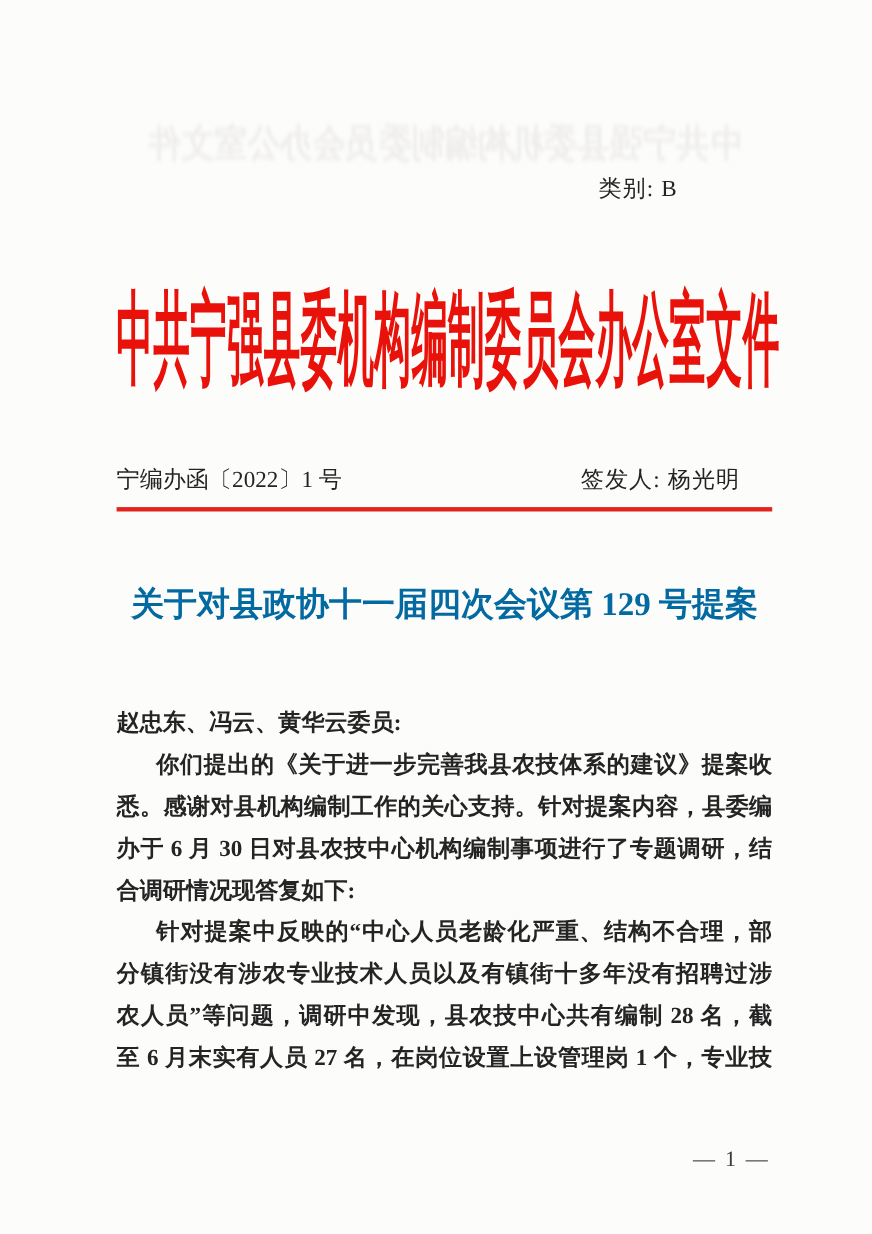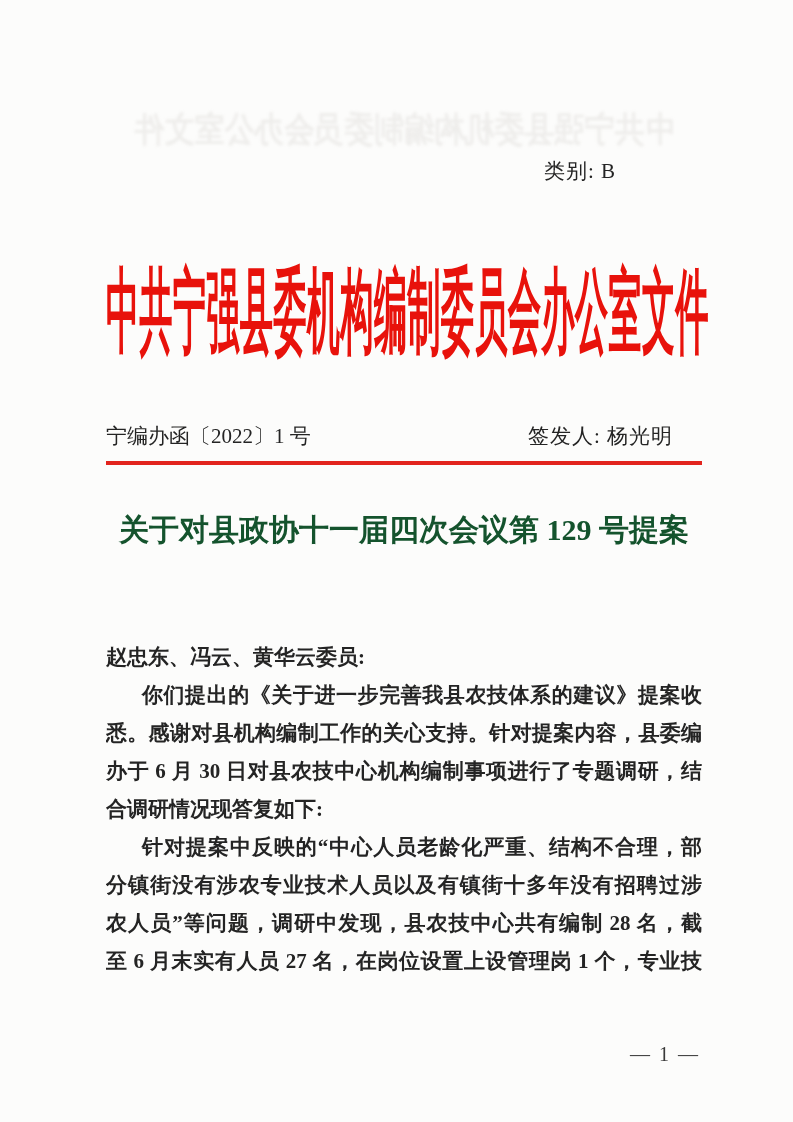--- a/index.html
+++ b/index.html
@@ -54,26 +54,26 @@
     font-size: 21px;
   }
   .docinfo .issuer { padding-right: 29px; letter-spacing: 1px; margin-left: 35px; }
   .red-line {
     position: absolute;
     top: 461px; left: 106px; width: 596px; height: 4px;
     background: var(--line-red, #e2241d);
   }
   .title {
     position: absolute;
-    top: 508px; left: 106px; width: 596px;
+    top: 528px; left: 106px; width: 596px;
     text-align: center;
     font-size: 30px;
     font-weight: bold;
     line-height: 44px;
-    color: #14532d;
+    color: #0369a1;
   }
   .body {
     position: absolute;
     top: 638px; left: 106px; width: 596px;
     font-size: 21px;
     line-height: 38px;
     font-weight: bold;
   }
   .body-line {
     height: 38px;

